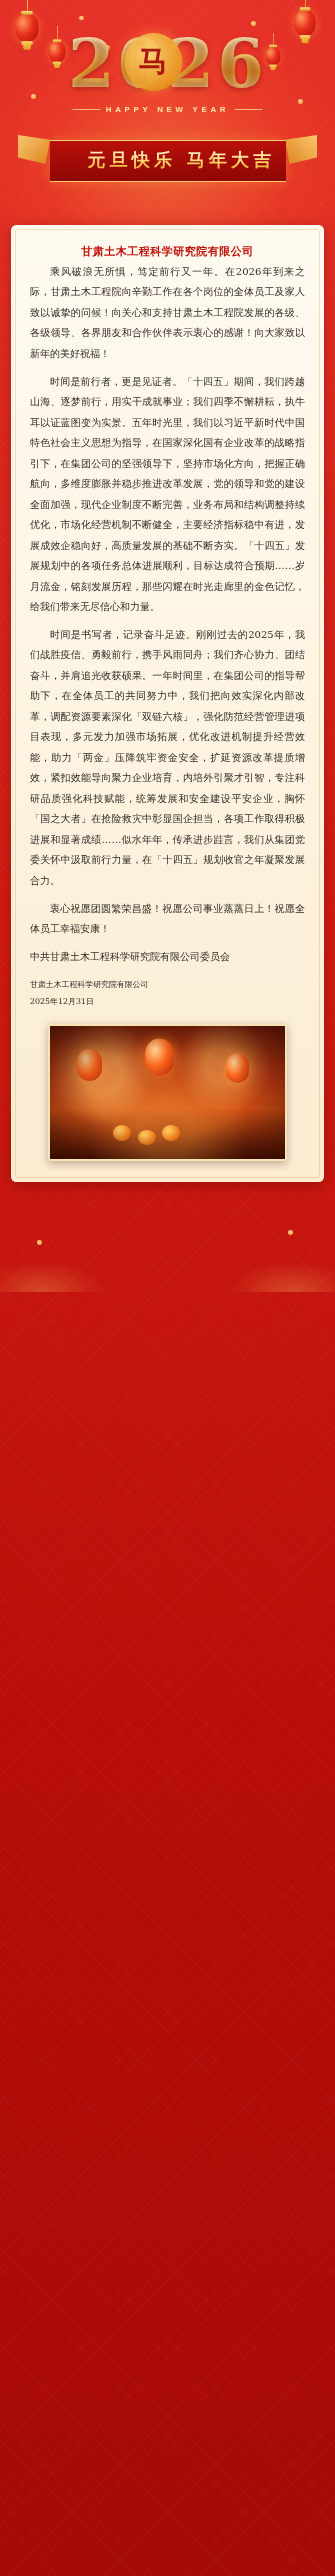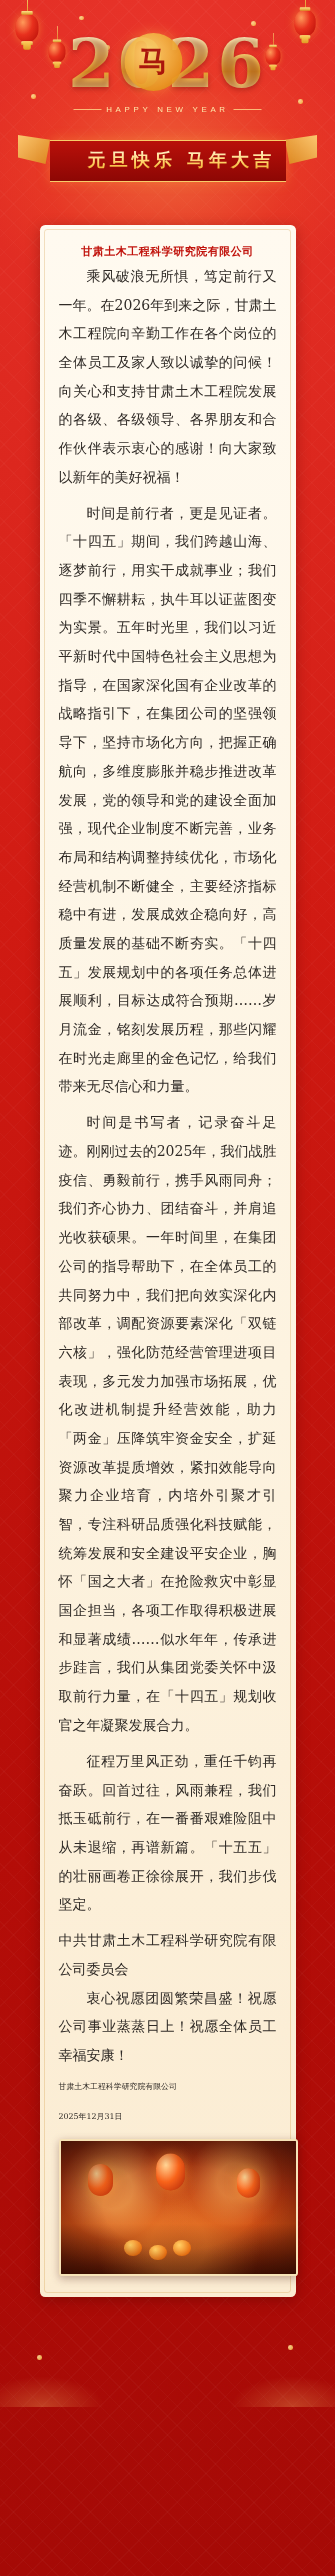--- a/index.html
+++ b/index.html
@@ -138,21 +138,21 @@
     font-family: "DejaVu Serif", serif;
     font-size: 29px;
     color: #a7120a;
     font-weight: 700;
   }
   .hny {
     margin-top: 8.4px;
     font-size: 7.9px;
     letter-spacing: 3.7px;
     color: #ffe6a8;
-    font-weight: 400;
+    font-weight: 700;
   }
   .hny-rule {
     display: inline-block;
     vertical-align: middle;
     width: 28px;
     height: 0.5px;
     background: #ffd98a;
     opacity: 0.8;
     margin: 0 5.2px 2.1px;
   }
@@ -189,21 +189,21 @@
     clip-path: polygon(0 0, 100% 16%, 86% 100%, 0 78%);
     opacity: 0.9;
   }
   .ribbon-l { left: 18px; }
   .ribbon-r { right: 18px; transform: scaleX(-1); }
 
   
   .card {
     position: relative;
     margin: 5.2px auto 0;
-    width: 256px;
+    width: 313px;
     background: linear-gradient(180deg, #fffaf0 0%, #fdf3e0 55%, #fbecd2 100%);
     border-radius: 5.2px;
     box-shadow: 0 3.1px 13.6px rgba(80,5,0,0.35);
     padding: 18px 19px 21px;
     box-sizing: border-box;
   }
   .card:before {
     content: "";
     position: absolute;
     inset: 4.2px;
@@ -225,36 +225,36 @@
     font-family: "DejaVu Serif", serif;
     font-size: 11px;
     font-weight: 700;
     color: #c1130c;
     line-height: 1.7;
     letter-spacing: 0.5px;
     margin-bottom: 11.5px;
   }
   .para {
     font-family: "DejaVu Serif", serif;
-    font-size: 14px;
+    font-size: 10px;
     line-height: 2.05;
     color: #2f2a26;
     text-align: justify;
     text-indent: 2em;
     margin: 0 0 7.3px;
   }
   .sign-left {
     font-family: "DejaVu Serif", serif;
     font-size: 7.9px;
     line-height: 2.05;
     color: #2f2a26;
     text-align: left;
     margin: 9.4px 0 0;
   }
-  .sign-left.date { margin-top: 14px; }
+  .sign-left.date { margin-top: 1px; }
 
   
   .photo-wrap {
     margin: 13.6px auto 0;
     width: 239px;
     height: 137px;
     border: 2.6px solid #f7e3b8;
     border-radius: 3.1px;
     box-sizing: border-box;
     overflow: hidden;
@@ -365,24 +365,23 @@
       <div class="cn">元旦快乐 马年大吉</div>
     </div>
   </div>
 
   <div class="card">
     <div class="doc-title">甘肃土木工程科学研究院有限公司</div>
 
     <p class="para">乘风破浪无所惧，笃定前行又一年。在2026年到来之际，甘肃土木工程院向辛勤工作在各个岗位的全体员工及家人致以诚挚的问候！向关心和支持甘肃土木工程院发展的各级、各级领导、各界朋友和合作伙伴表示衷心的感谢！向大家致以新年的美好祝福！</p>
     <p class="para">时间是前行者，更是见证者。「十四五」期间，我们跨越山海、逐梦前行，用实干成就事业；我们四季不懈耕耘，执牛耳以证蓝图变为实景。五年时光里，我们以习近平新时代中国特色社会主义思想为指导，在国家深化国有企业改革的战略指引下，在集团公司的坚强领导下，坚持市场化方向，把握正确航向，多维度膨胀并稳步推进改革发展，党的领导和党的建设全面加强，现代企业制度不断完善，业务布局和结构调整持续优化，市场化经营机制不断健全，主要经济指标稳中有进，发展成效企稳向好，高质量发展的基础不断夯实。「十四五」发展规划中的各项任务总体进展顺利，目标达成符合预期……岁月流金，铭刻发展历程，那些闪耀在时光走廊里的金色记忆，给我们带来无尽信心和力量。</p>
     <p class="para">时间是书写者，记录奋斗足迹。刚刚过去的2025年，我们战胜疫信、勇毅前行，携手风雨同舟；我们齐心协力、团结奋斗，并肩追光收获硕果。一年时间里，在集团公司的指导帮助下，在全体员工的共同努力中，我们把向效实深化内部改革，调配资源要素深化「双链六核」，强化防范经营管理进项目表现，多元发力加强市场拓展，优化改进机制提升经营效能，助力「两金」压降筑牢资金安全，扩延资源改革提质增效，紧扣效能导向聚力企业培育，内培外引聚才引智，专注科研品质强化科技赋能，统筹发展和安全建设平安企业，胸怀「国之大者」在抢险救灾中彰显国企担当，各项工作取得积极进展和显著成绩……似水年年，传承进步跬言，我们从集团党委关怀中汲取前行力量，在「十四五」规划收官之年凝聚发展合力。</p>
-    <p class="para">征程万里风正劲，重任千钧再奋跃。回首过往，风雨兼程，我们抵玉砥前行，在一番番艰难险阻中从未退缩，再谱新篇。「十五五」的壮丽画卷正徐徐展开，我们步伐坚定。</p>
+    <p class="para">衷心祝愿团圆繁荣昌盛！祝愿公司事业蒸蒸日上！祝愿全体员工幸福安康！</p>
+
     <p class="para" style="text-indent:0; text-align:justify; margin-bottom:0;">中共甘肃土木工程科学研究院有限公司委员会</p>
-
-    <p class="para">衷心祝愿团圆繁荣昌盛！祝愿公司事业蒸蒸日上！祝愿全体员工幸福安康！</p>
     <p class="sign-left">甘肃土木工程科学研究院有限公司</p>
     <p class="sign-left date">2025年12月31日</p>
 
     <div class="photo-wrap">
       <div class="photo">
         <div class="lamp a"></div>
         <div class="lamp b"></div>
         <div class="lamp c"></div>
         <div class="fruit f1"></div>
         <div class="fruit f2"></div>

